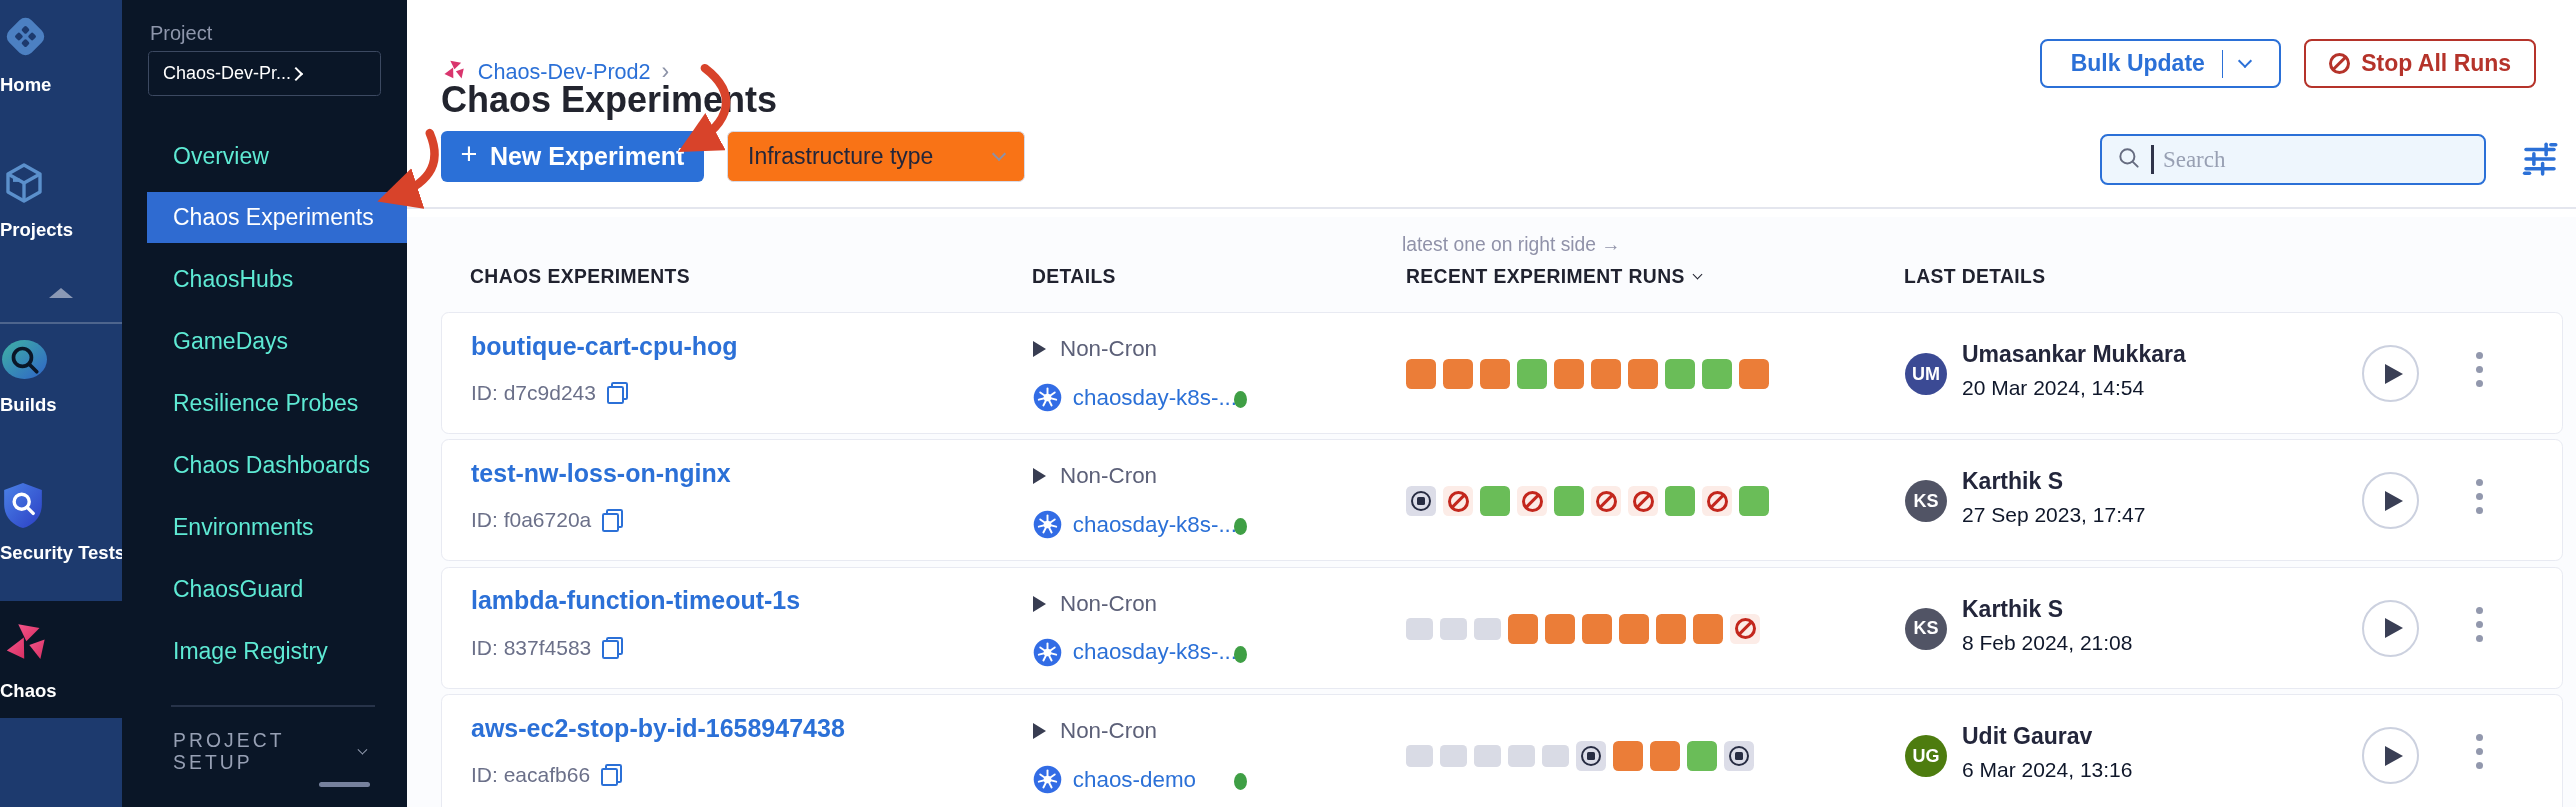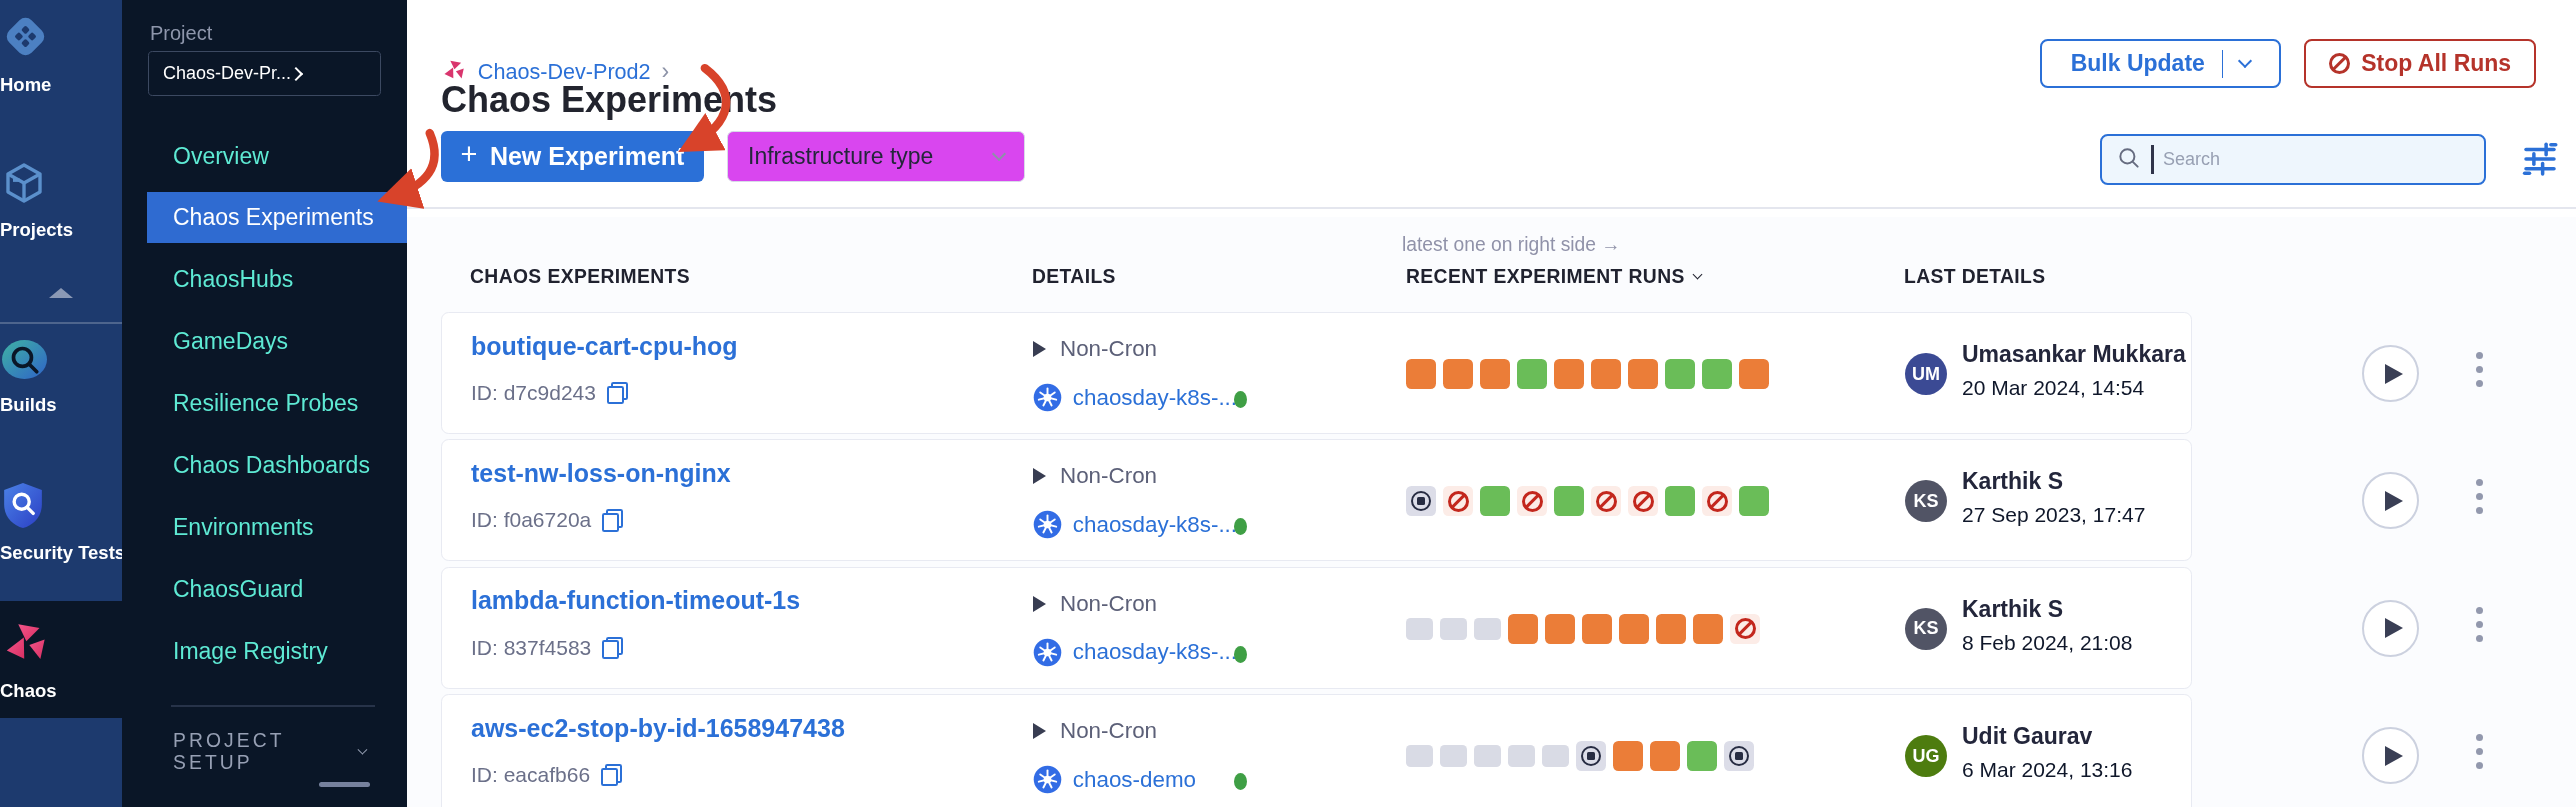--- a/index.html
+++ b/index.html
@@ -39,40 +39,40 @@
   .page-title{position:absolute;left:34px;top:79px;font-size:36px;font-weight:700;color:#22242e}
 
   .btn-bulk{position:absolute;left:1633px;top:39px;width:241px;height:49px;border:2.3px solid #2b70d7;border-radius:7.7px;color:#2b70d7;font-size:23px;font-weight:700;background:#fff;display:flex;align-items:center;justify-content:center;gap:17px;cursor:pointer}
   .btn-bulk .vline{width:1.5px;height:28px;background:#2b70d7}
   .btn-stop{position:absolute;left:1897px;top:39px;width:232px;height:49px;border:2.3px solid #b5332a;border-radius:7.7px;color:#b5332a;font-size:23px;font-weight:700;background:#fff;display:flex;align-items:center;justify-content:center;gap:10.8px;cursor:pointer}
   .ban-red{position:relative;width:21.6px;height:21.6px;border:3.1px solid #b5332a;border-radius:50%;flex:none}
   .ban-red::after{content:'';position:absolute;left:-1.5px;top:6.2px;width:18.5px;height:3.1px;background:#b5332a;transform:rotate(-45deg)}
 
   .btn-new{position:absolute;left:34px;top:131px;width:263px;height:51px;background:#2b70d7;border:none;border-radius:6.2px;color:#fff;font-size:25px;font-weight:700;display:flex;align-items:center;justify-content:center;gap:12.4px;cursor:pointer}
   .btn-new .plus{font-size:29px;font-weight:400;margin-top:-3.1px}
-  .infra-select{position:absolute;left:320px;top:131px;width:298px;height:51px;border:1.5px solid #d8dbe8;border-radius:6.2px;background:#d946ef;font-size:23px;color:#23263a;display:flex;align-items:center;justify-content:space-between;padding:0 20px;cursor:pointer}
+  .infra-select{position:absolute;left:320px;top:131px;width:298px;height:51px;border:1.5px solid #d8dbe8;border-radius:6.2px;background:#f97316;font-size:23px;color:#23263a;display:flex;align-items:center;justify-content:space-between;padding:0 20px;cursor:pointer}
   .infra-select .chev{color:#8d91a8}
 
   .search-box{position:absolute;left:1693px;top:134px;width:386px;height:51px;border:2.3px solid #2b70d7;border-radius:7.7px;background:#eef6fd;display:flex;align-items:center;padding:0 14px;gap:9.3px}
-  .search-box input{flex:1;border:none;outline:none;background:transparent;font-size:18px;color:#30344a;font-family:Liberation Sans, sans-serif}
+  .search-box input{flex:1;border:none;outline:none;background:transparent;font-size:23px;color:#30344a;font-family:Liberation Serif, serif}
   .search-box input::placeholder{color:#98a0b3}
   .caret{width:2.3px;height:29px;background:#30344a}
   .filter-btn{position:absolute;left:2112px;top:138px;width:42px;height:42px;background:none;border:none;cursor:pointer}
 
   .toolbar-divider{position:absolute;left:0;right:0;top:207px;height:1.5px;background:#e4e6ee}
 
   
   .list{position:absolute;left:0;top:217px;width:2169px;height:599px;background:#fbfcfe;overflow:hidden}
   .runs-note{position:absolute;left:995px;top:17px;font-size:19.3px;color:#9092a9}
   .col-head{position:absolute;top:49px;font-size:19.3px;font-weight:700;color:#20222f;letter-spacing:0.4px;display:flex;align-items:center;gap:9.3px}
   .col-experiments{left:63px}.col-details{left:625px}.col-runs{left:999px;cursor:pointer}.col-modified{left:1497px}
   .col-runs .chev{color:#20222f}
 
   .cards{position:absolute;left:34px;top:95px;width:2122px}
-  .card{position:relative;width:1751px;height:122px;background:#fff;border:0.8px solid #e8eaf2;border-radius:7.7px;margin-bottom:5.4px}
+  .card{position:relative;width:2122px;height:122px;background:#fff;border:0.8px solid #e8eaf2;border-radius:7.7px;margin-bottom:5.4px}
   .exp-name{position:absolute;left:29px;top:18.5px;font-size:25px;font-weight:700;color:#2b70d7;text-decoration:none;cursor:pointer}
   .exp-id{position:absolute;left:29px;top:68px;display:flex;align-items:center;gap:10.8px;font-size:21px;color:#6b7089}
   .copy-ic{position:relative;width:21px;height:22.4px;cursor:pointer}
   .copy-ic::before{content:'';position:absolute;right:0;top:0;width:13px;height:14.7px;border:2.3px solid #2b70d7;border-radius:2.3px}
   .copy-ic::after{content:'';position:absolute;left:0;bottom:0;width:13px;height:14.7px;border:2.3px solid #2b70d7;border-radius:2.3px;background:#fff}
   .sched{position:absolute;left:591px;top:23px;display:flex;align-items:center;gap:14px;font-size:22.4px;color:#5c6078}
   .play-ic{width:0;height:0;border-left:13px solid #383d52;border-top:8.5px solid transparent;border-bottom:8.5px solid transparent}
   .infra-line{position:absolute;left:591px;top:70px;display:flex;align-items:center;gap:10.8px;font-size:22.4px}
   .infra-line a{color:#2b70d7;text-decoration:none;cursor:pointer}
   .status-dot{position:absolute;left:792px;top:78px;width:13px;height:17px;border-radius:50%;background:#3f9f45}

